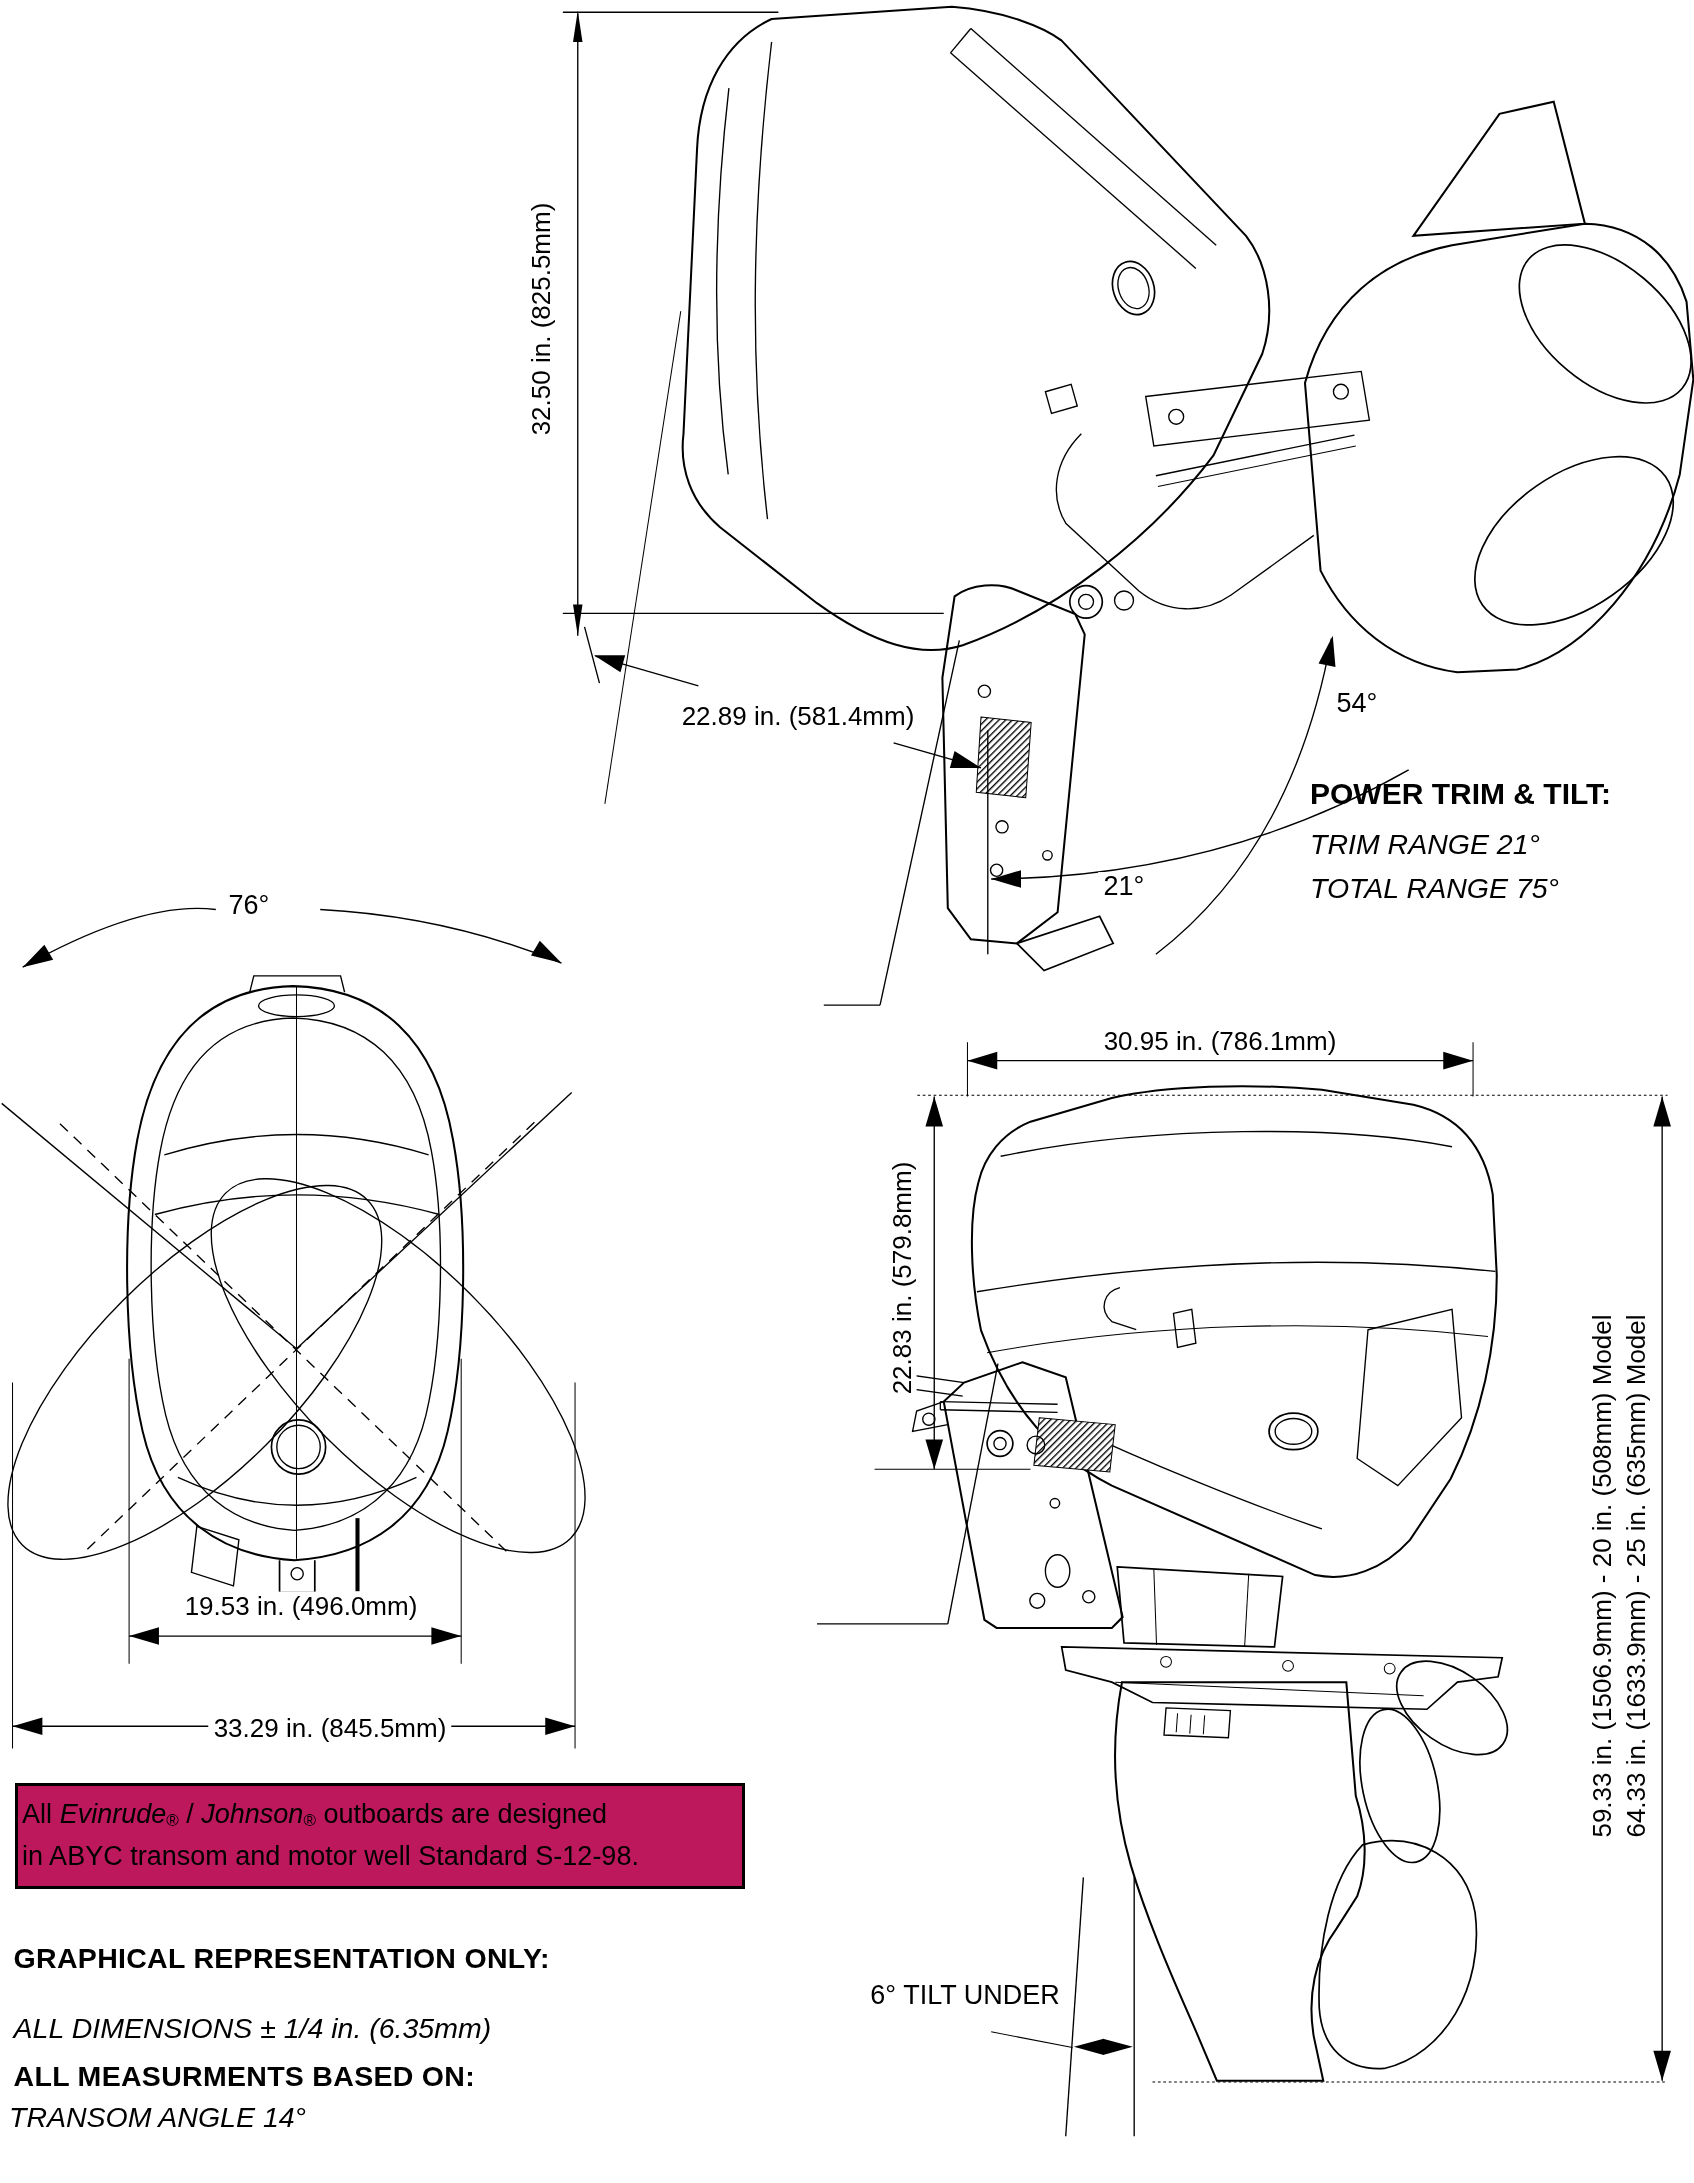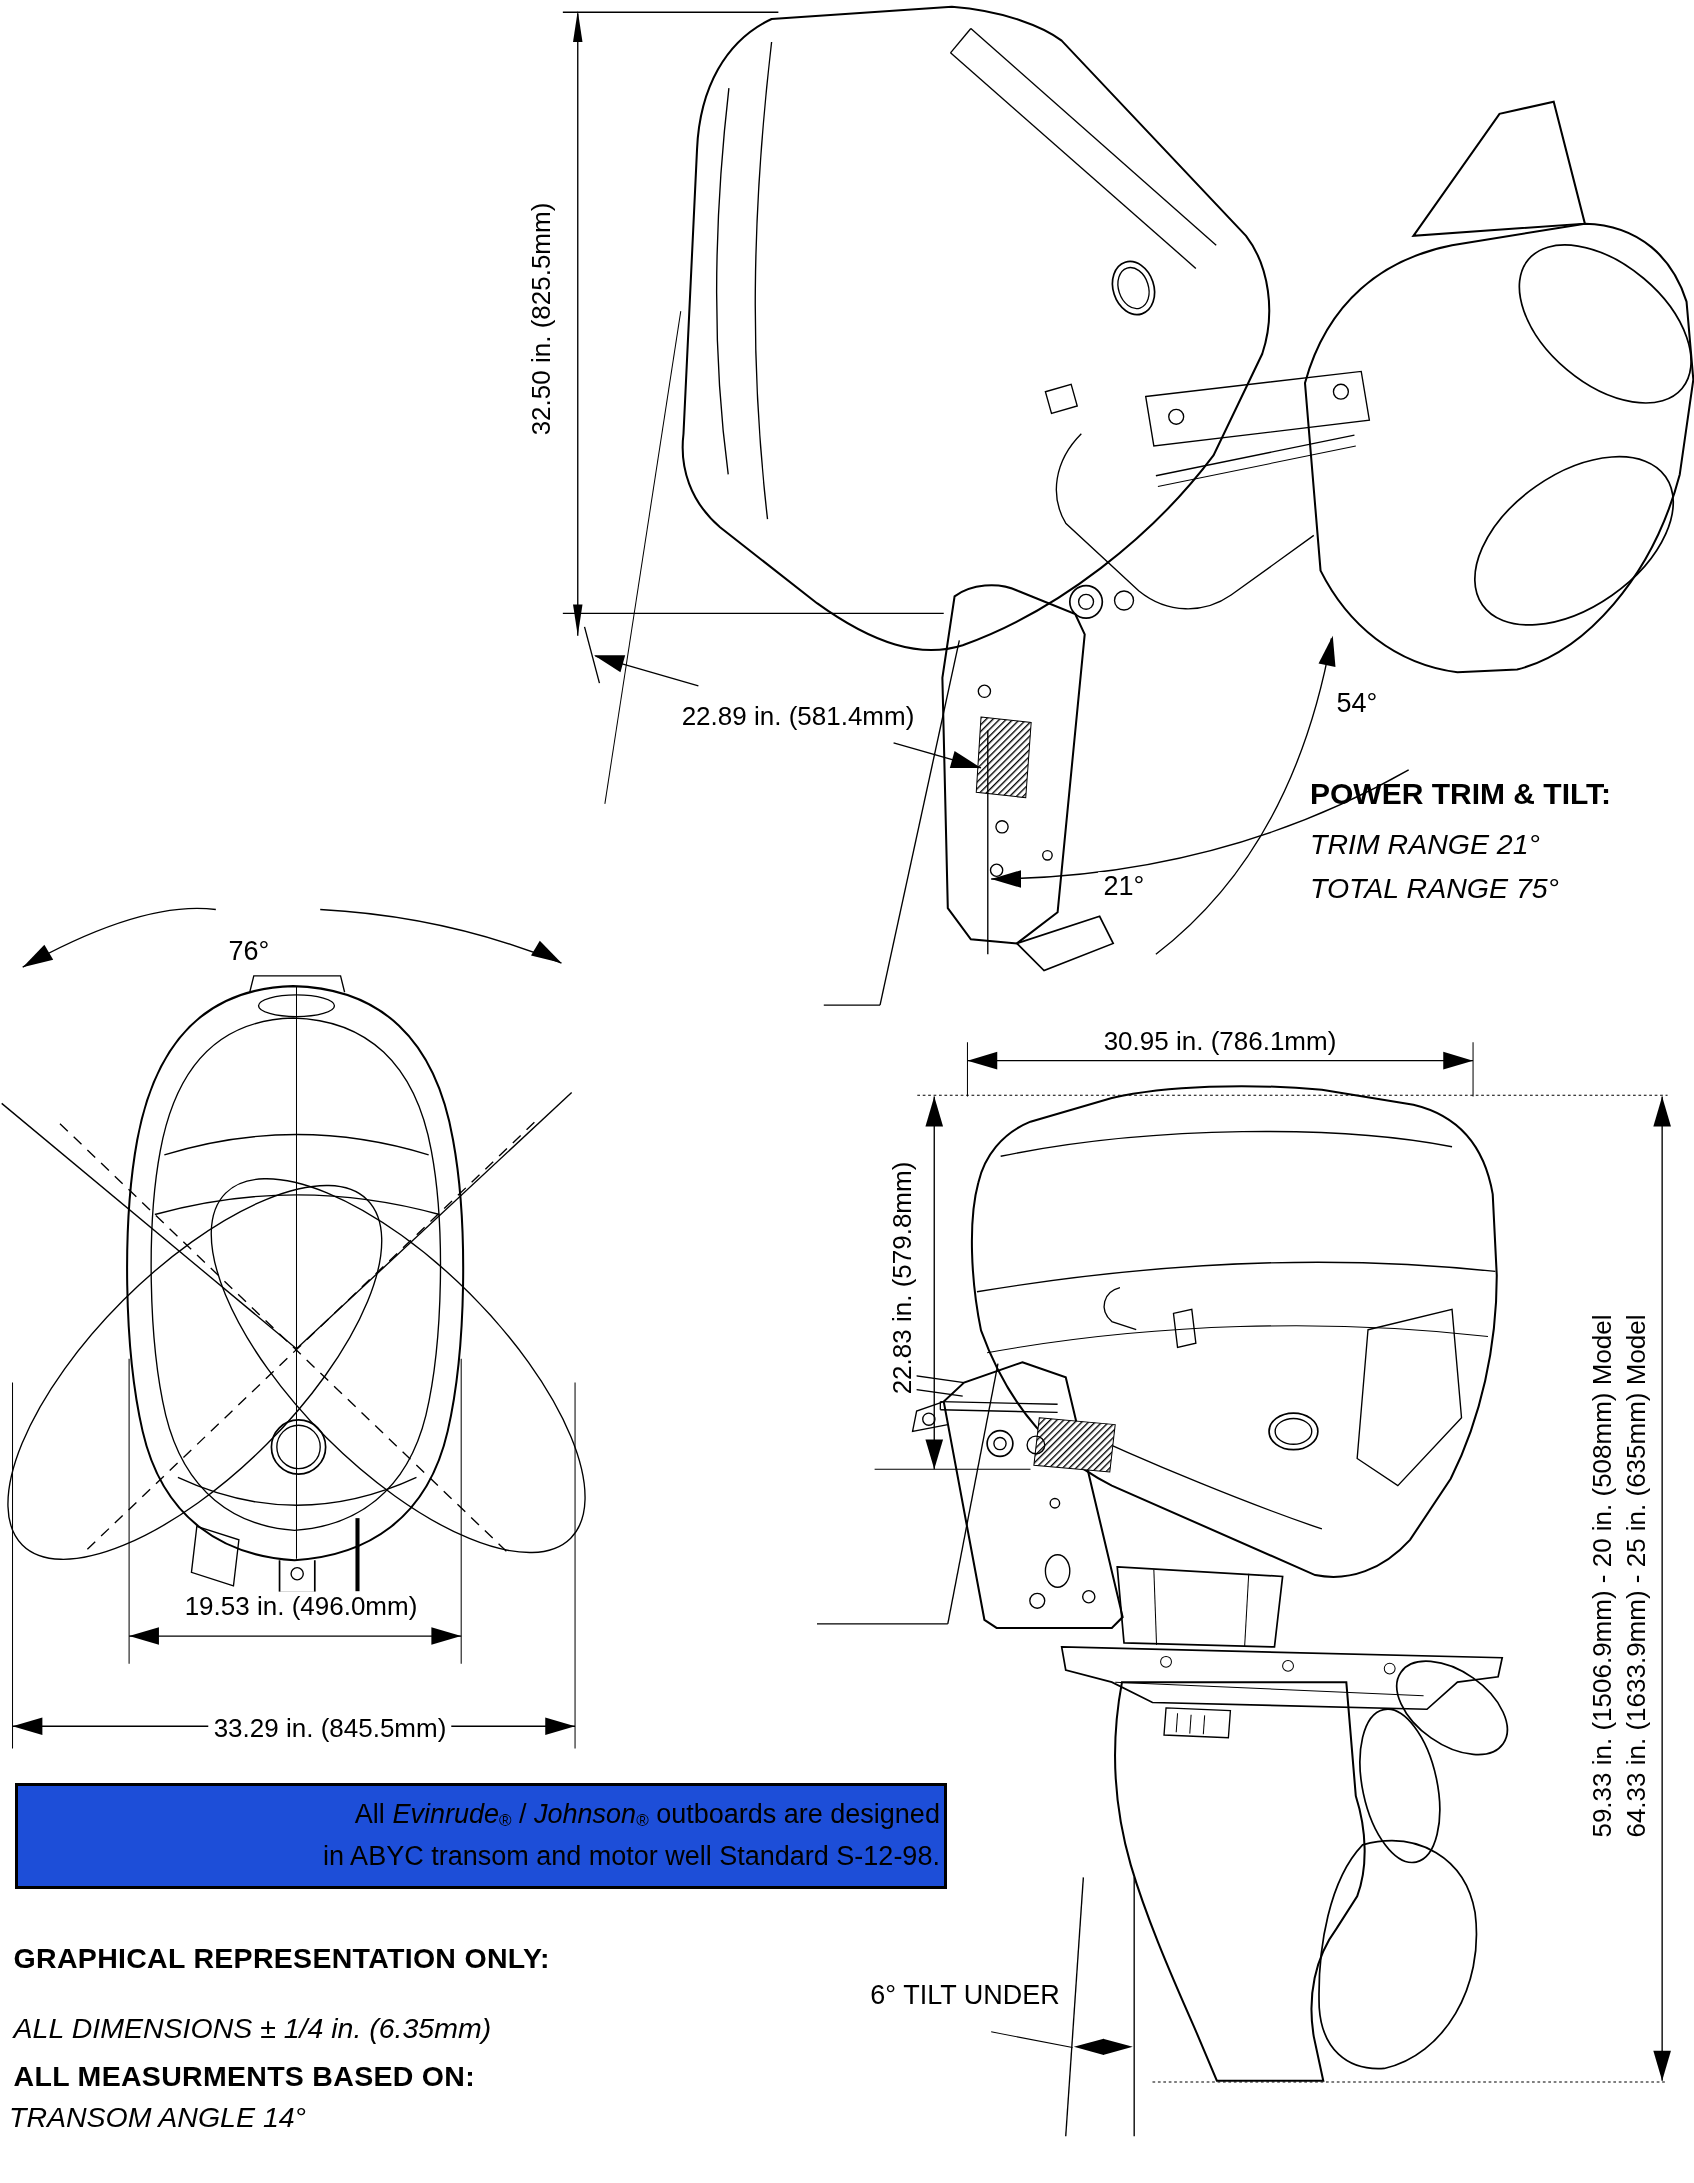--- a/index.html
+++ b/index.html
@@ -11,22 +11,22 @@
   .crot{transform:translate(-50%,-50%) rotate(-90deg);}
   .bgw{background:#ffffff;padding:1.4px 5.4px;}
   .dim{font-size:26px;}
   .ang{font-size:27px;}
   .callout-title{font-size:30px;font-weight:bold;}
   .callout-line{font-size:28.5px;font-style:italic;}
   .note-title{font-size:28.5px;font-weight:bold;letter-spacing:0.3px;}
   .note-line{font-size:28.5px;font-style:italic;}
   .models{text-align:center;}
   .models div{font-size:26px;line-height:34px;}
-  .abyc-box{position:absolute;left:15px;top:1783px;width:932px;box-sizing:border-box;
-            border:3.4px solid #000;background:#1d4ed8;padding:9.5px 4.1px 11px 4.1px;text-align:right;}
+  .abyc-box{position:absolute;left:15px;top:1783px;width:730px;box-sizing:border-box;
+            border:3.4px solid #000;background:#be185d;padding:9.5px 4.1px 11px 4.1px;text-align:left;}
   .abyc-line{font-size:27px;line-height:37px;white-space:nowrap;}
   .it{font-style:italic;}
   .reg{font-size:17px;vertical-align:-2.7px;}
 </style>
 </head>
 <body>
 
 <div class="canvas">
 
   <svg class="art" width="1695" height="2183" viewBox="0 0 2500 3221">
@@ -228,21 +228,21 @@
 
   <div class="lbl crot dim bgw" style="left:541px;top:319px;">32.50 in. (825.5mm)</div>
   <div class="lbl c dim bgw" style="left:798px;top:716px;">22.89 in. (581.4mm)</div>
   <div class="lbl c ang bgw" style="left:1357px;top:704px;">54°</div>
   <div class="lbl c ang bgw" style="left:1124px;top:887px;">21°</div>
 
   <div class="lbl callout-title" style="left:1310px;top:779px;">POWER TRIM &amp; TILT:</div>
   <div class="lbl callout-line" style="left:1310px;top:830px;">TRIM RANGE 21°</div>
   <div class="lbl callout-line" style="left:1310px;top:874px;">TOTAL RANGE 75°</div>
 
-  <div class="lbl c ang bgw" style="left:249px;top:952px;text-align:center;">76°</div>
+  <div class="lbl c ang bgw" style="left:249px;top:906px;text-align:center;">76°</div>
   <div class="lbl c dim bgw" style="left:301px;top:1606px;">19.53 in. (496.0mm)</div>
   <div class="lbl c dim bgw" style="left:330px;top:1728px;">33.29 in. (845.5mm)</div>
 
   <div class="lbl c dim bgw" style="left:1220px;top:1041px;">30.95 in. (786.1mm)</div>
   <div class="lbl crot dim bgw" style="left:902px;top:1278px;">22.83 in. (579.8mm)</div>
   <div class="lbl crot models" style="left:1619px;top:1576px;">
     <div>59.33 in. (1506.9mm) - 20 in. (508mm) Model</div>
     <div>64.33 in. (1633.9mm) - 25 in. (635mm) Model</div>
   </div>
   <div class="lbl c ang bgw" style="left:965px;top:1996px;">6° TILT UNDER</div>

